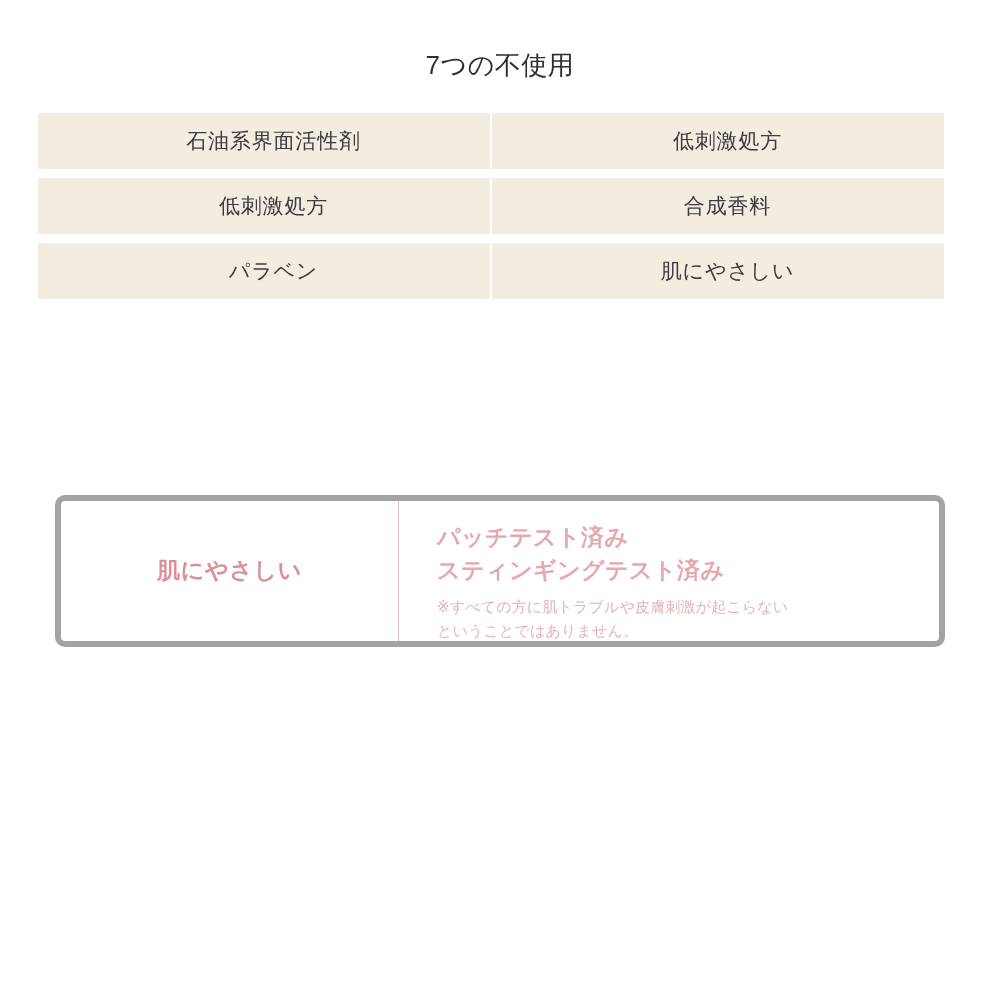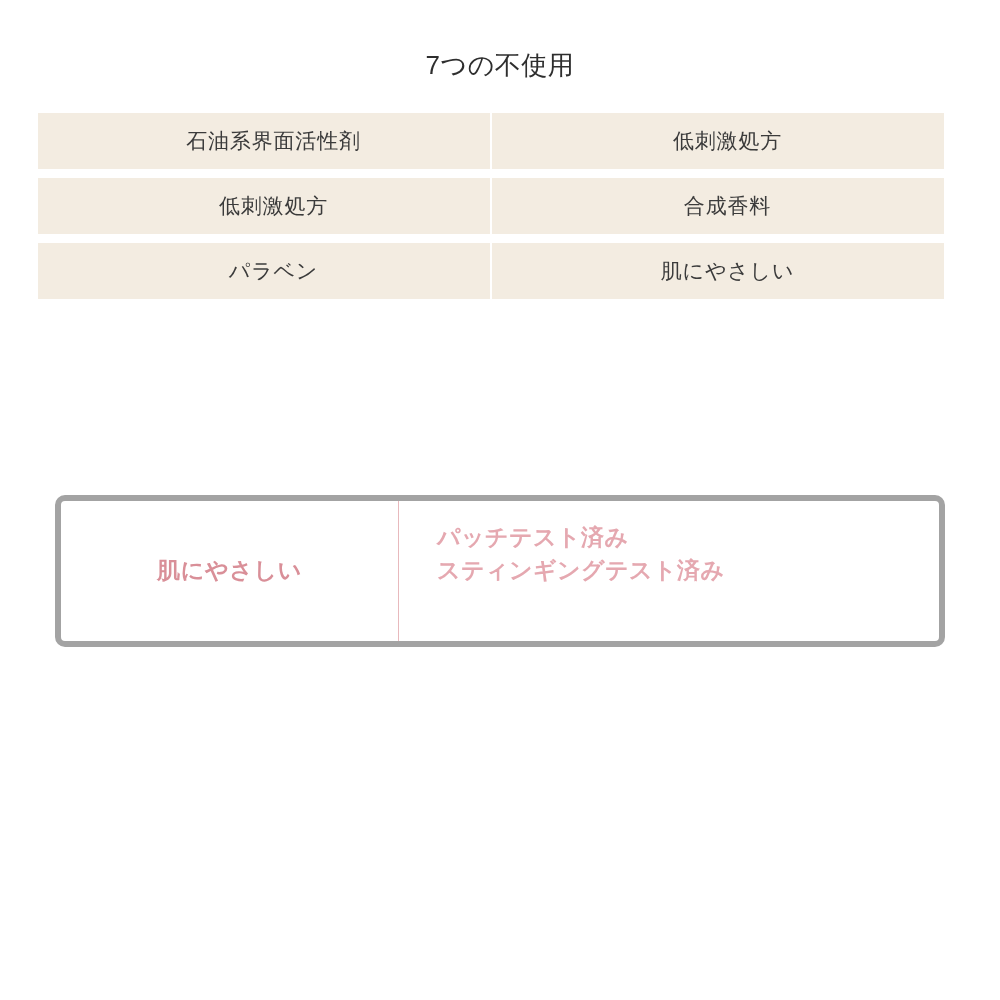--- a/index.html
+++ b/index.html
@@ -132,16 +132,20 @@
     <div class="free-item empty"></div>
   </div>
 
   <div class="gentle-box">
     <div class="gentle-left">
       <span>肌にやさしい</span>
     </div>
     <div class="gentle-right">
       <div class="test-line">パッチテスト済み</div>
       <div class="test-line">スティンギングテスト済み</div>
+      <div class="test-note">
+        <span>※すべての方に肌トラブルや皮膚刺激が起こらない</span>
+        <span>ということではありません。</span>
+      </div>
     </div>
   </div>
 
 </div>
 
 </body></html>

